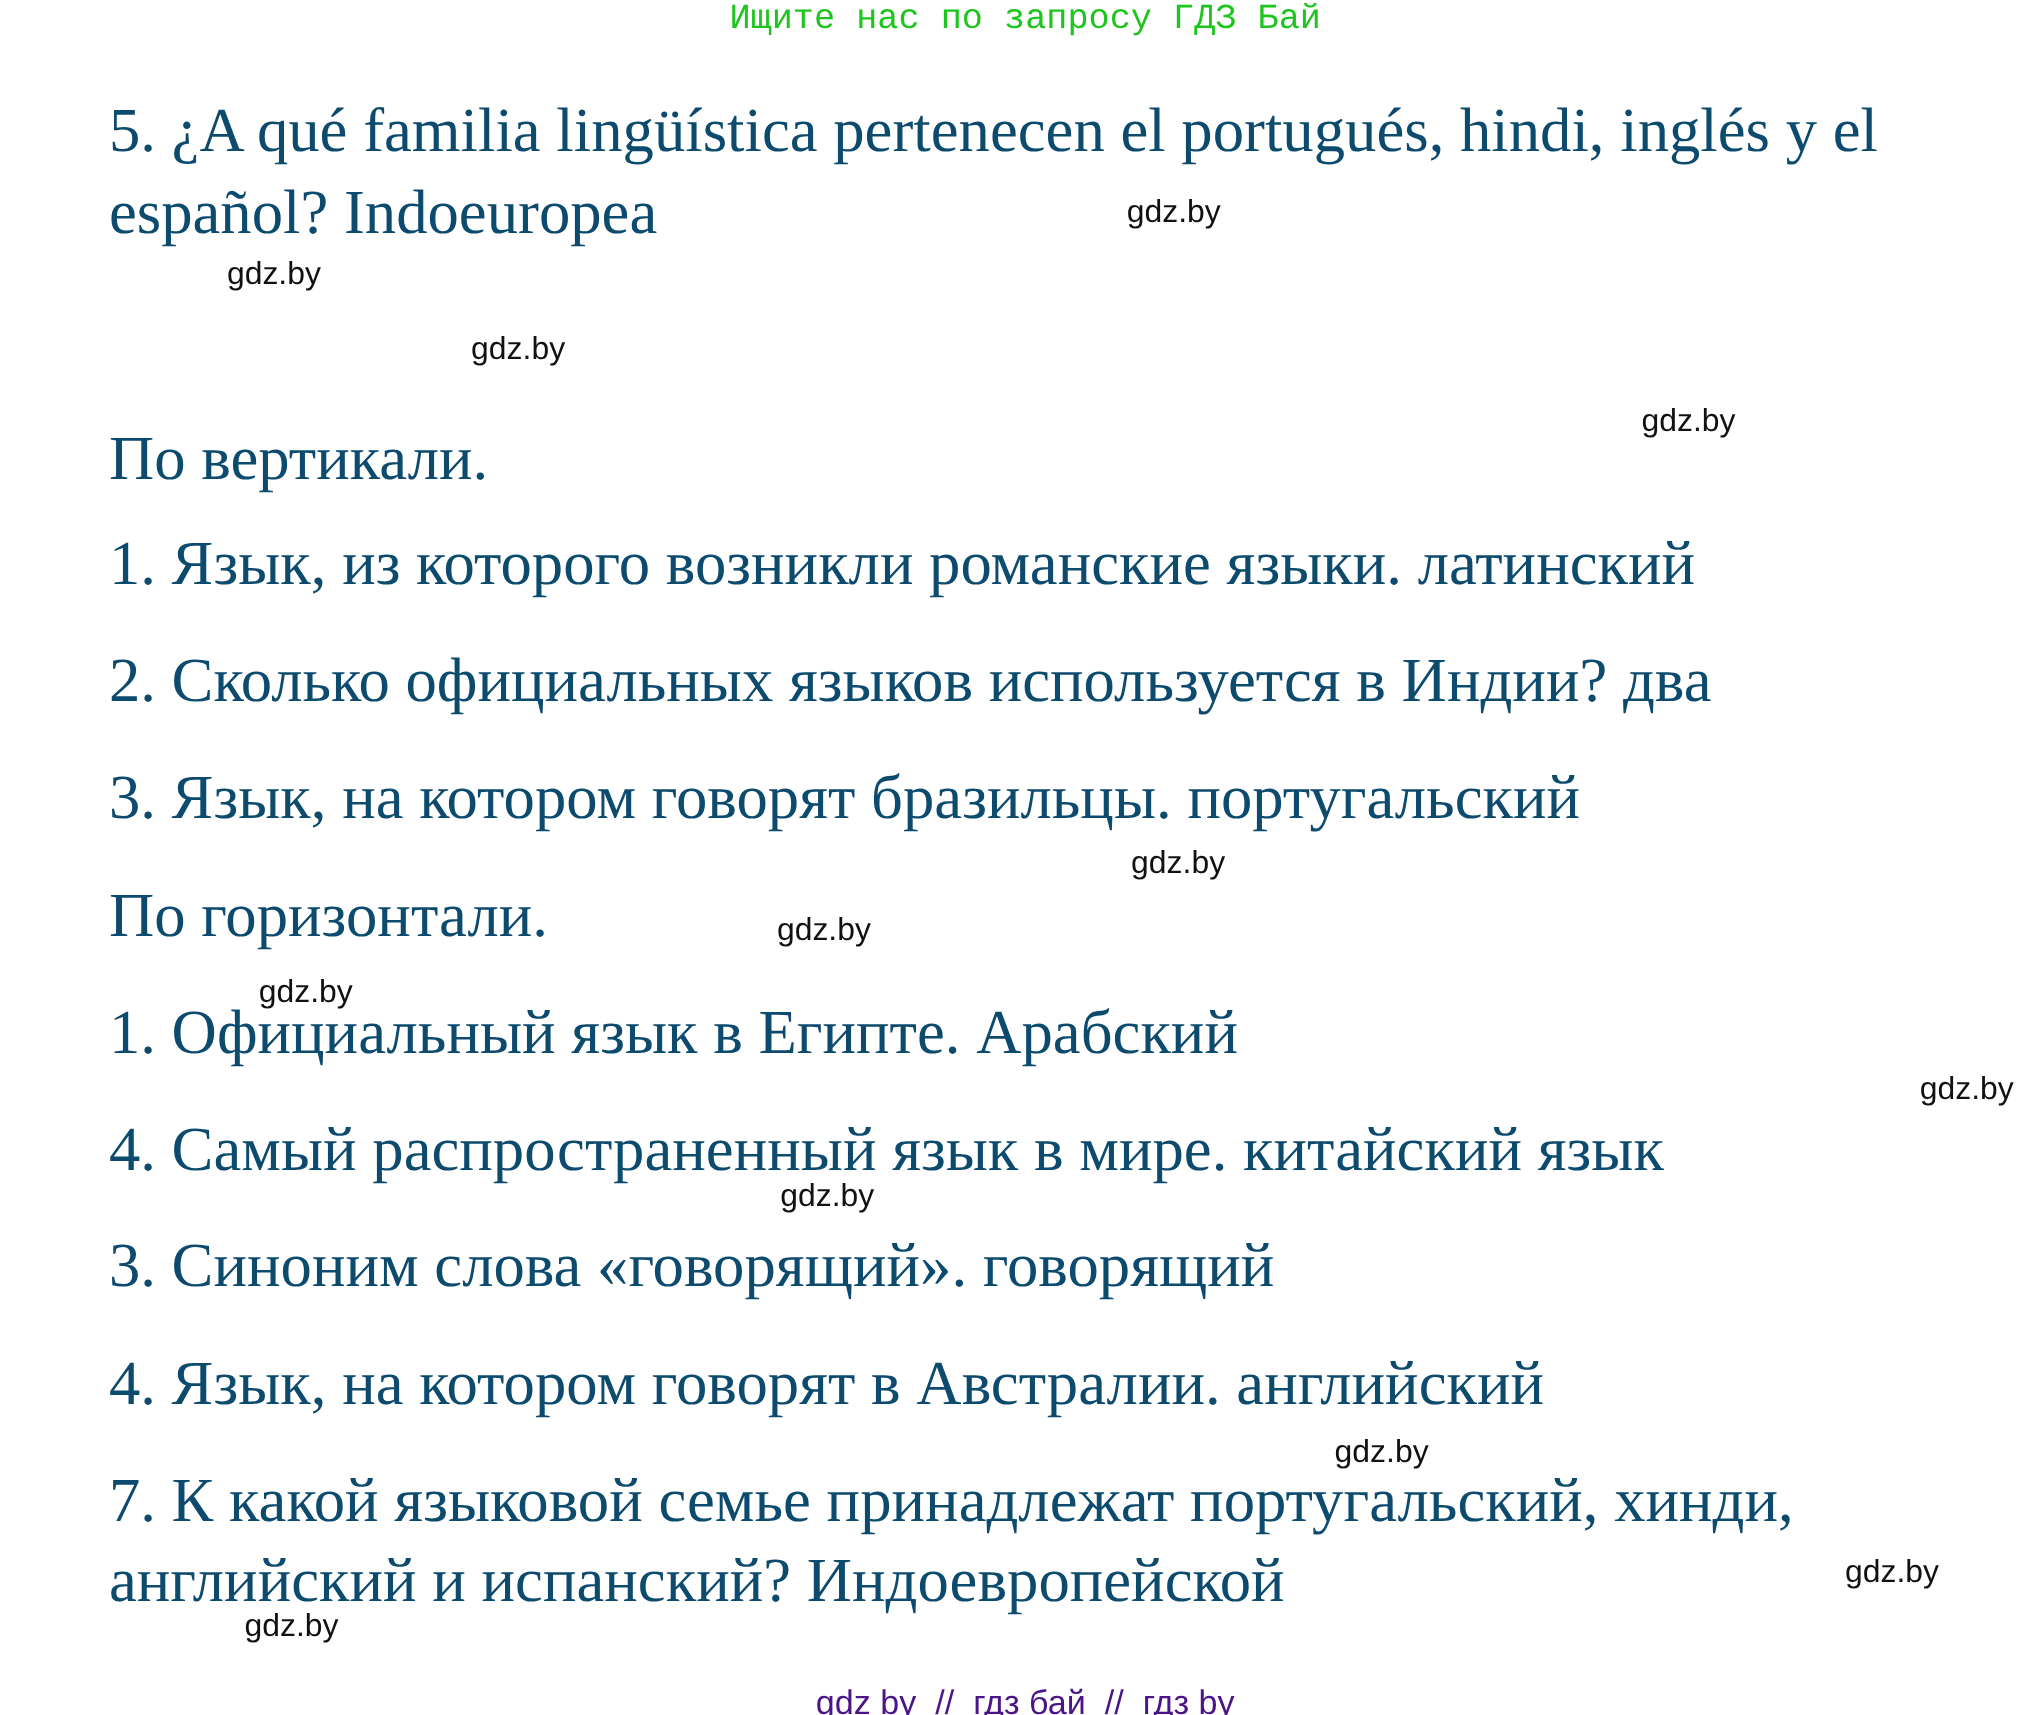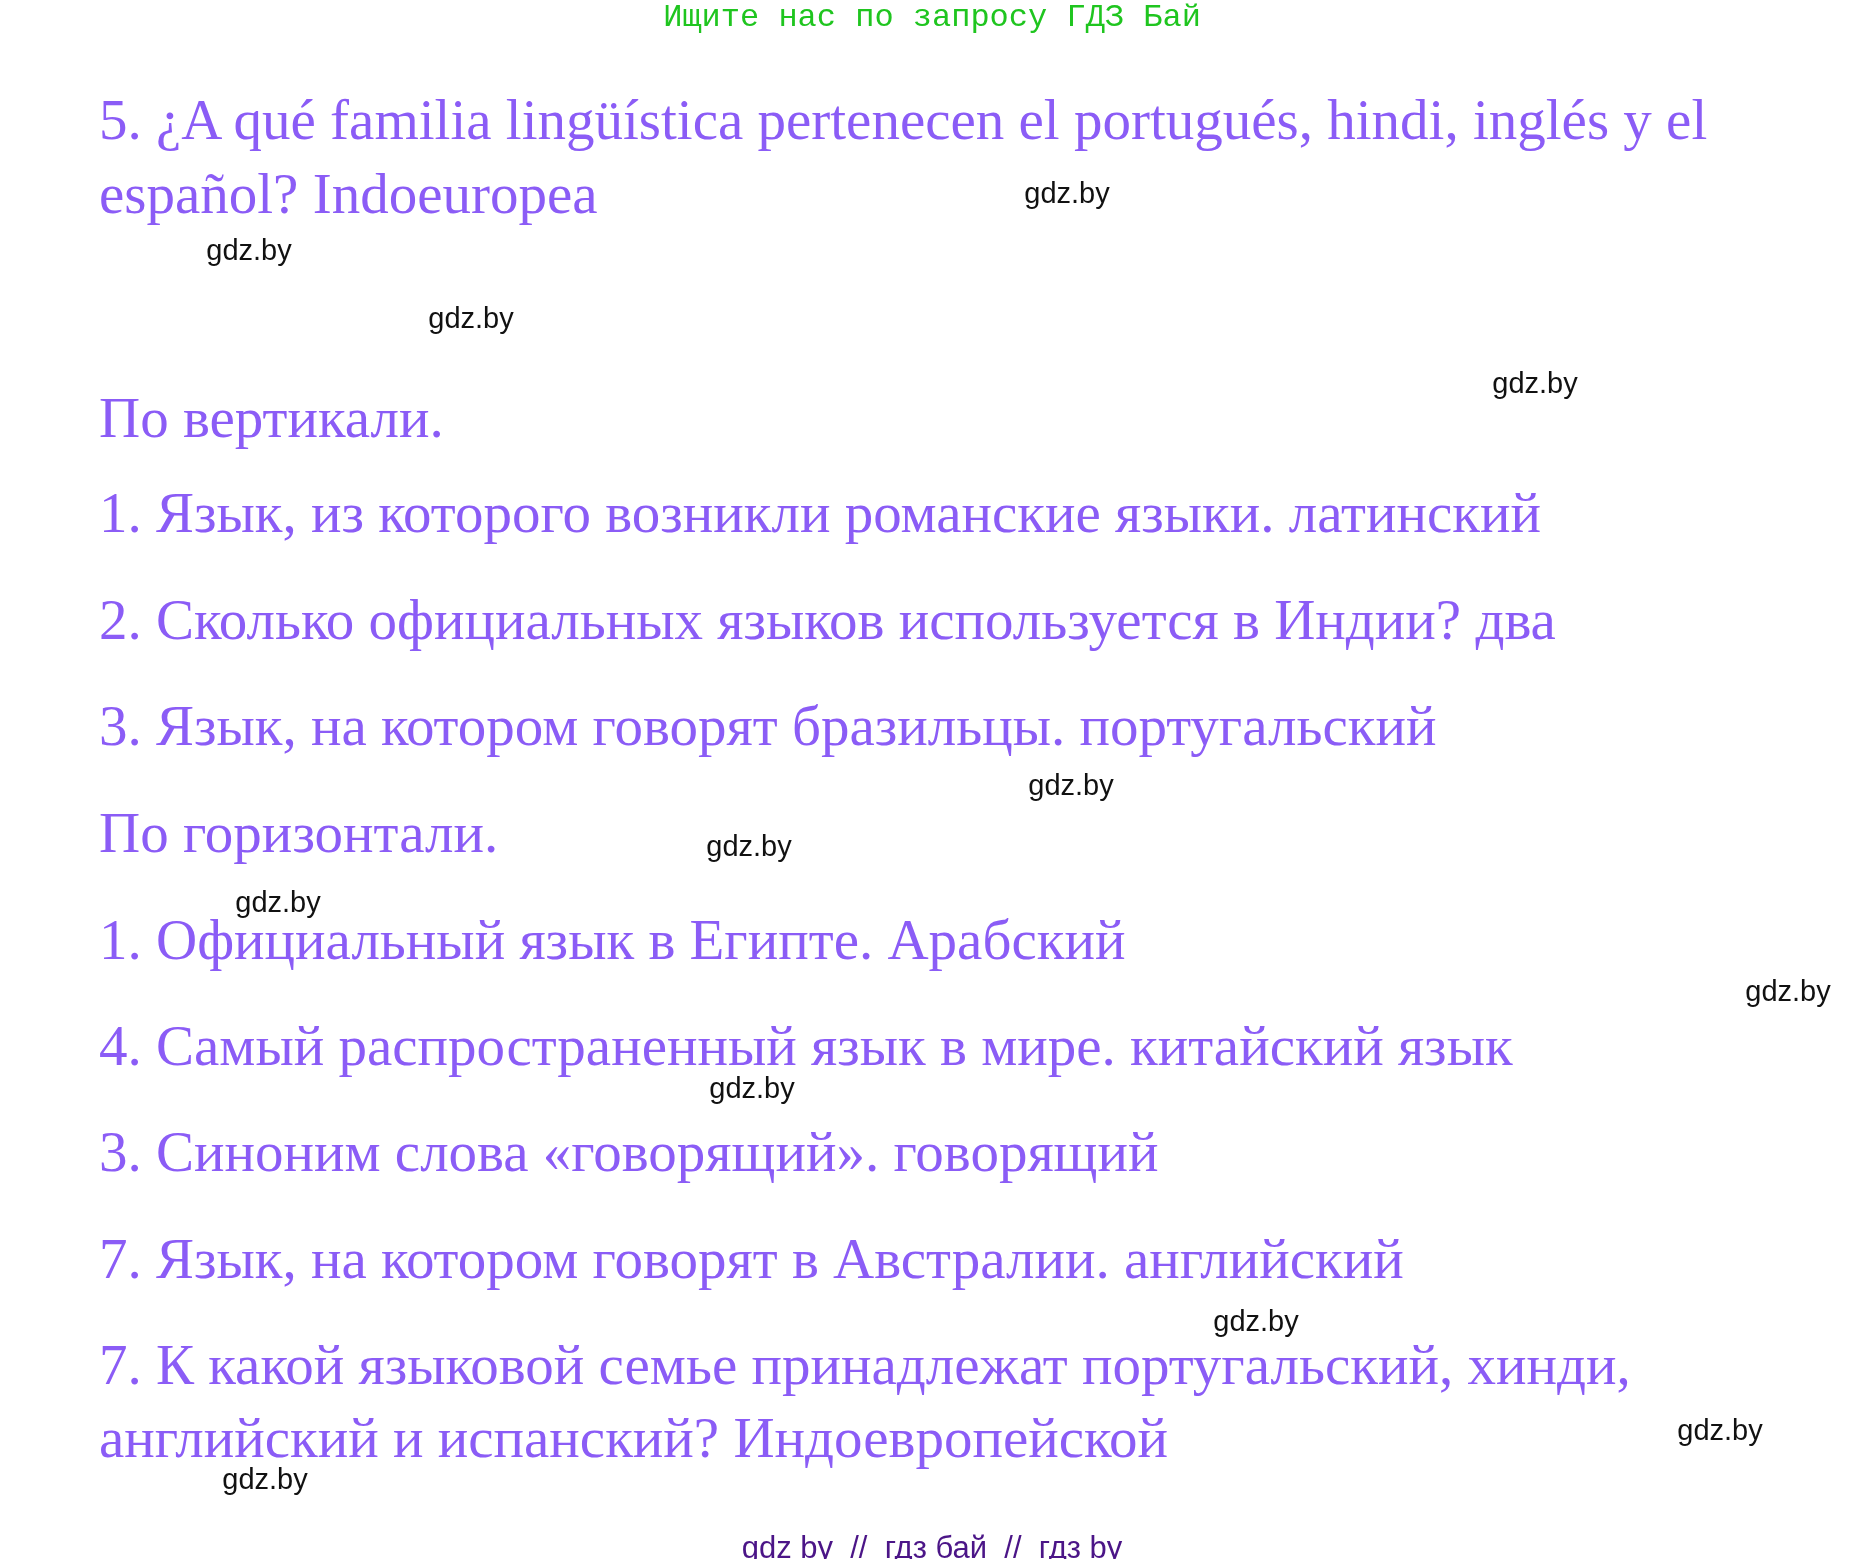--- a/index.html
+++ b/index.html
@@ -1,20 +1,20 @@
 <!DOCTYPE html>
 <html><head>
 <meta charset="utf-8">
 <style>
   html, body { margin:0; padding:0; background:#ffffff; }
   body { width:1852px; height:1559px; position:relative; overflow:hidden; }
   .line {
     position:absolute; left:99px; white-space:nowrap;
     font-family:"Liberation Serif", "DejaVu Serif", serif;
-    font-size:57px; color:#8b5cf6; line-height:1;
+    font-size:57px; color:#0c4a6e; line-height:1;
     transform:translateY(-50%);
   }
   .wm {
     position:absolute; white-space:nowrap;
     font-family:"Liberation Sans", "DejaVu Sans", sans-serif;
     font-size:29px; color:#111; line-height:1;
     transform:translate(-50%,-50%);
   }
   .top-banner {
     position:absolute; left:932px; top:17px; transform:translate(-50%,-50%);
@@ -36,21 +36,21 @@
   <div class="line" style="top:119px">5. ¿A qué familia lingüística pertenecen el portugués, hindi, inglés y el</div>
   <div class="line" style="top:193px">español? Indoeuropea</div>
   <div class="line" style="top:417px">По вертикали.</div>
   <div class="line" style="top:512px">1. Язык, из которого возникли романские языки. латинский</div>
   <div class="line" style="top:619px">2. Сколько официальных языков используется в Индии? два</div>
   <div class="line" style="top:725px">3. Язык, на котором говорят бразильцы. португальский</div>
   <div class="line" style="top:832px">По горизонтали.</div>
   <div class="line" style="top:939px">1. Официальный язык в Египте. Арабский</div>
   <div class="line" style="top:1045px">4. Самый распространенный язык в мире. китайский язык</div>
   <div class="line" style="top:1151px">3. Синоним слова «говорящий». говорящий</div>
-  <div class="line" style="top:1258px">7. Язык, на котором говорят в Австралии. английский</div>
+  <div class="line" style="top:1258px">4. Язык, на котором говорят в Австралии. английский</div>
   <div class="line" style="top:1364px">7. К какой языковой семье принадлежат португальский, хинди,</div>
   <div class="line" style="top:1437px">английский и испанский? Индоевропейской</div>
 </div>
 
 <div class="wm" style="left:1067px;top:193px">gdz.by</div>
 <div class="wm" style="left:249px;top:250px">gdz.by</div>
 <div class="wm" style="left:471px;top:318px">gdz.by</div>
 <div class="wm" style="left:1535px;top:383px">gdz.by</div>
 <div class="wm" style="left:1071px;top:785px">gdz.by</div>
 <div class="wm" style="left:749px;top:846px">gdz.by</div>

